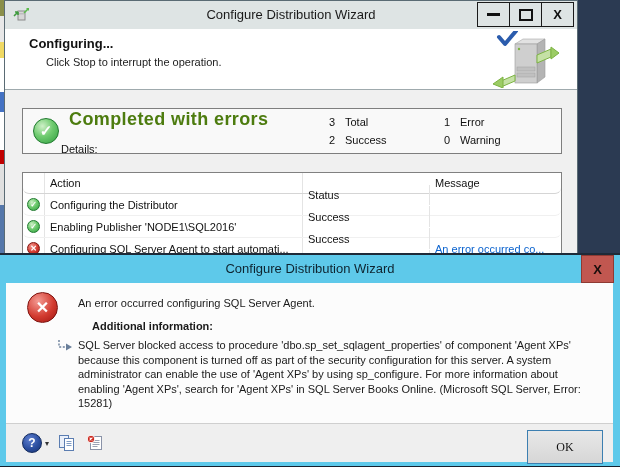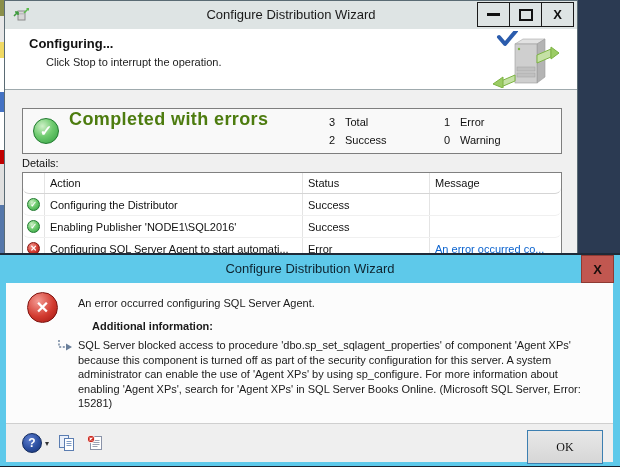--- a/index.html
+++ b/index.html
@@ -42,25 +42,25 @@
     border:1px solid #7E7E7E;box-sizing:border-box;}
   .sum-icon{position:absolute;left:10px;top:9px;width:26px;height:26px;border-radius:50%;
     background:radial-gradient(circle at 35% 30%, #CFF0C8 0%, #6FCB6F 45%, #2F9E3F 100%);
     border:1px solid #1F7A2E;box-sizing:border-box;
     display:flex;align-items:center;justify-content:center;color:#fff;font-weight:bold;font-size:15px;}
   .sum-label{position:absolute;left:46px;top:0;font-size:18px;font-weight:bold;color:#4d7c0f;letter-spacing:.4px;}
   .count{position:absolute;font-size:11px;color:#111;width:110px;display:flex;}
   .count .n{width:12px;text-align:right;margin-right:10px;}
   .count.c0{left:300px;top:7px;} .count.c1{left:300px;top:25px;}
   .count.c2{left:415px;top:7px;} .count.c3{left:415px;top:25px;}
-  .details-label{position:absolute;left:17px;top:156px;font-size:11px;color:#111;}
+  .details-label{position:absolute;left:17px;top:142px;font-size:11px;color:#111;padding-left:39px;}
   
   .dtable{position:absolute;left:17px;top:171px;width:540px;height:83px;background:#fff;
     border:1px solid #808080;box-sizing:border-box;overflow:hidden;}
-  .trow{display:flex;height:21px;align-items:flex-end;font-size:11px;color:#111;border-radius:6px;}
+  .trow{display:flex;height:21px;align-items:center;font-size:11px;color:#111;border-radius:6px;}
   .trow.head{height:20px;border-bottom:1px solid #D5D5D5;}
   .cell{height:100%;display:flex;align-items:center;padding-left:5px;box-sizing:border-box;
     border-right:1px solid #E4E4E4;white-space:nowrap;overflow:hidden;}
   .c-ic{width:22px;justify-content:center;padding-left:0;}
   .c-act{width:258px;}
   .c-st{width:127px;margin-top:24px;}
   .c-msg{flex:1;border-right:none;}
   .trow:not(.head){border-bottom:1px solid #F0F0F0;}
   .ic{width:13px;height:13px;border-radius:50%;display:flex;align-items:center;justify-content:center;
     color:#fff;font-size:8px;font-weight:bold;flex:0 0 auto;}

